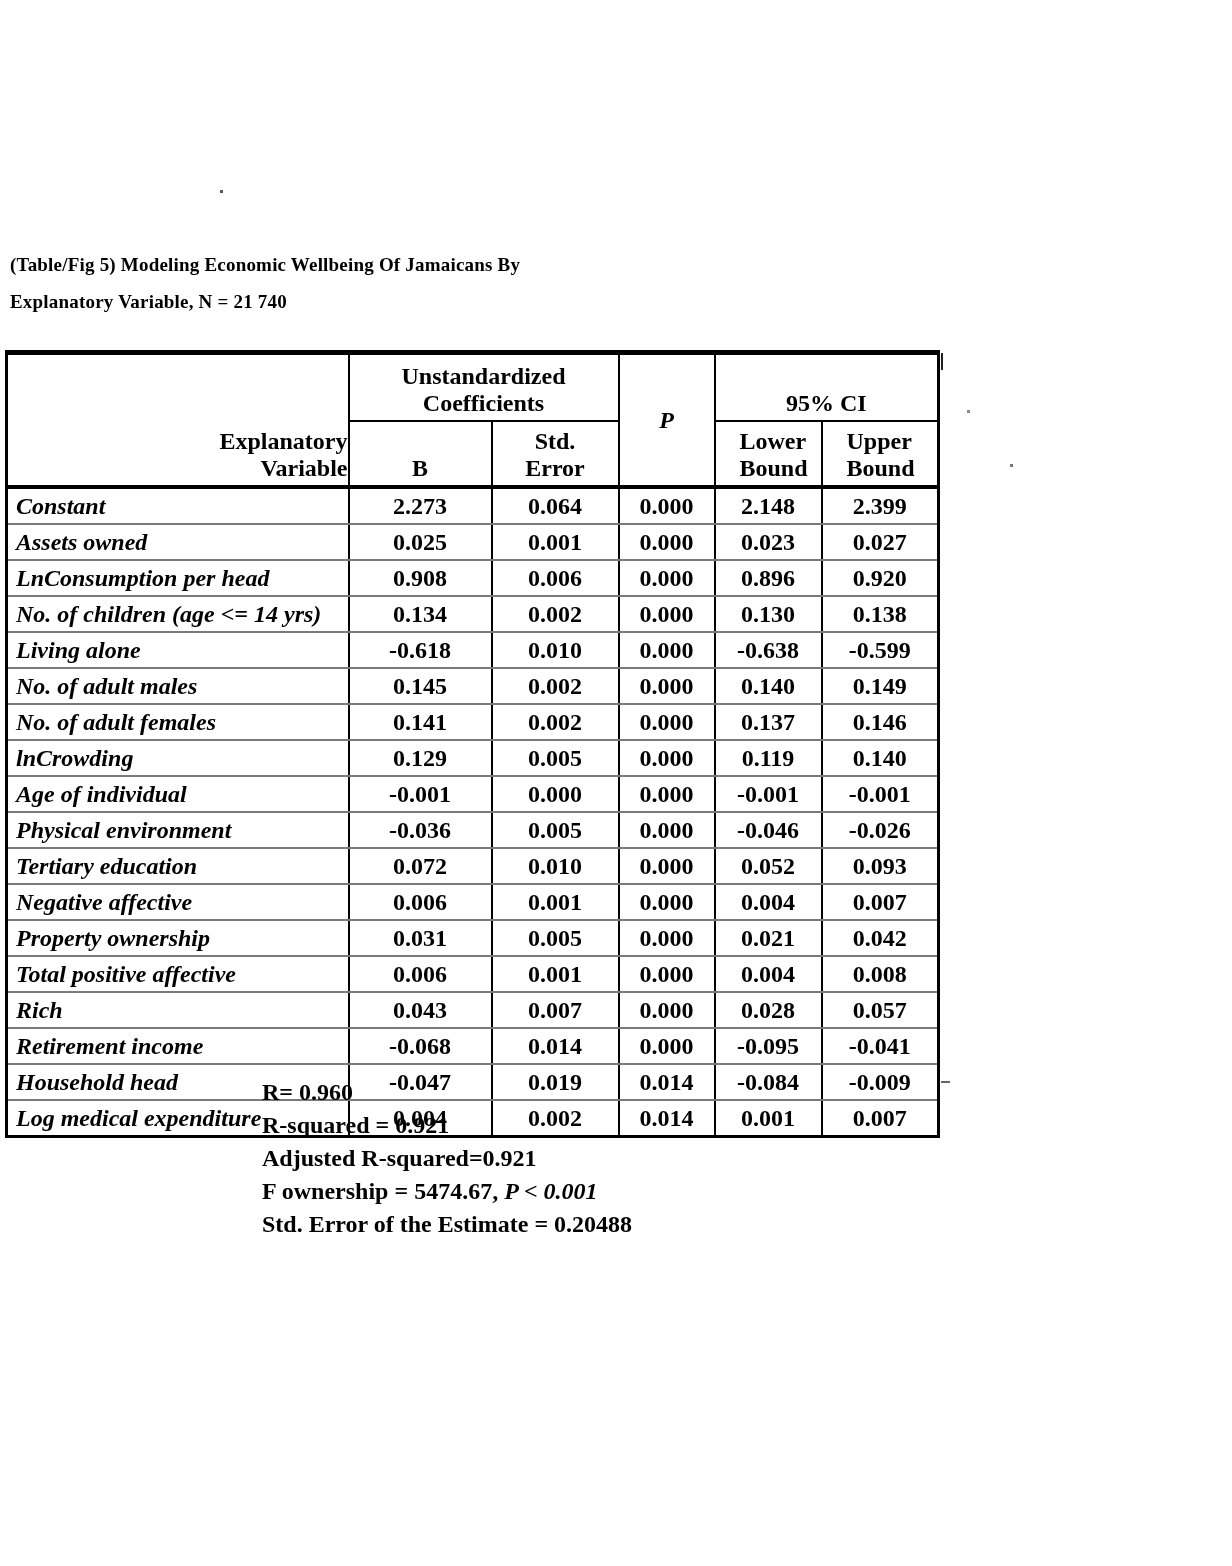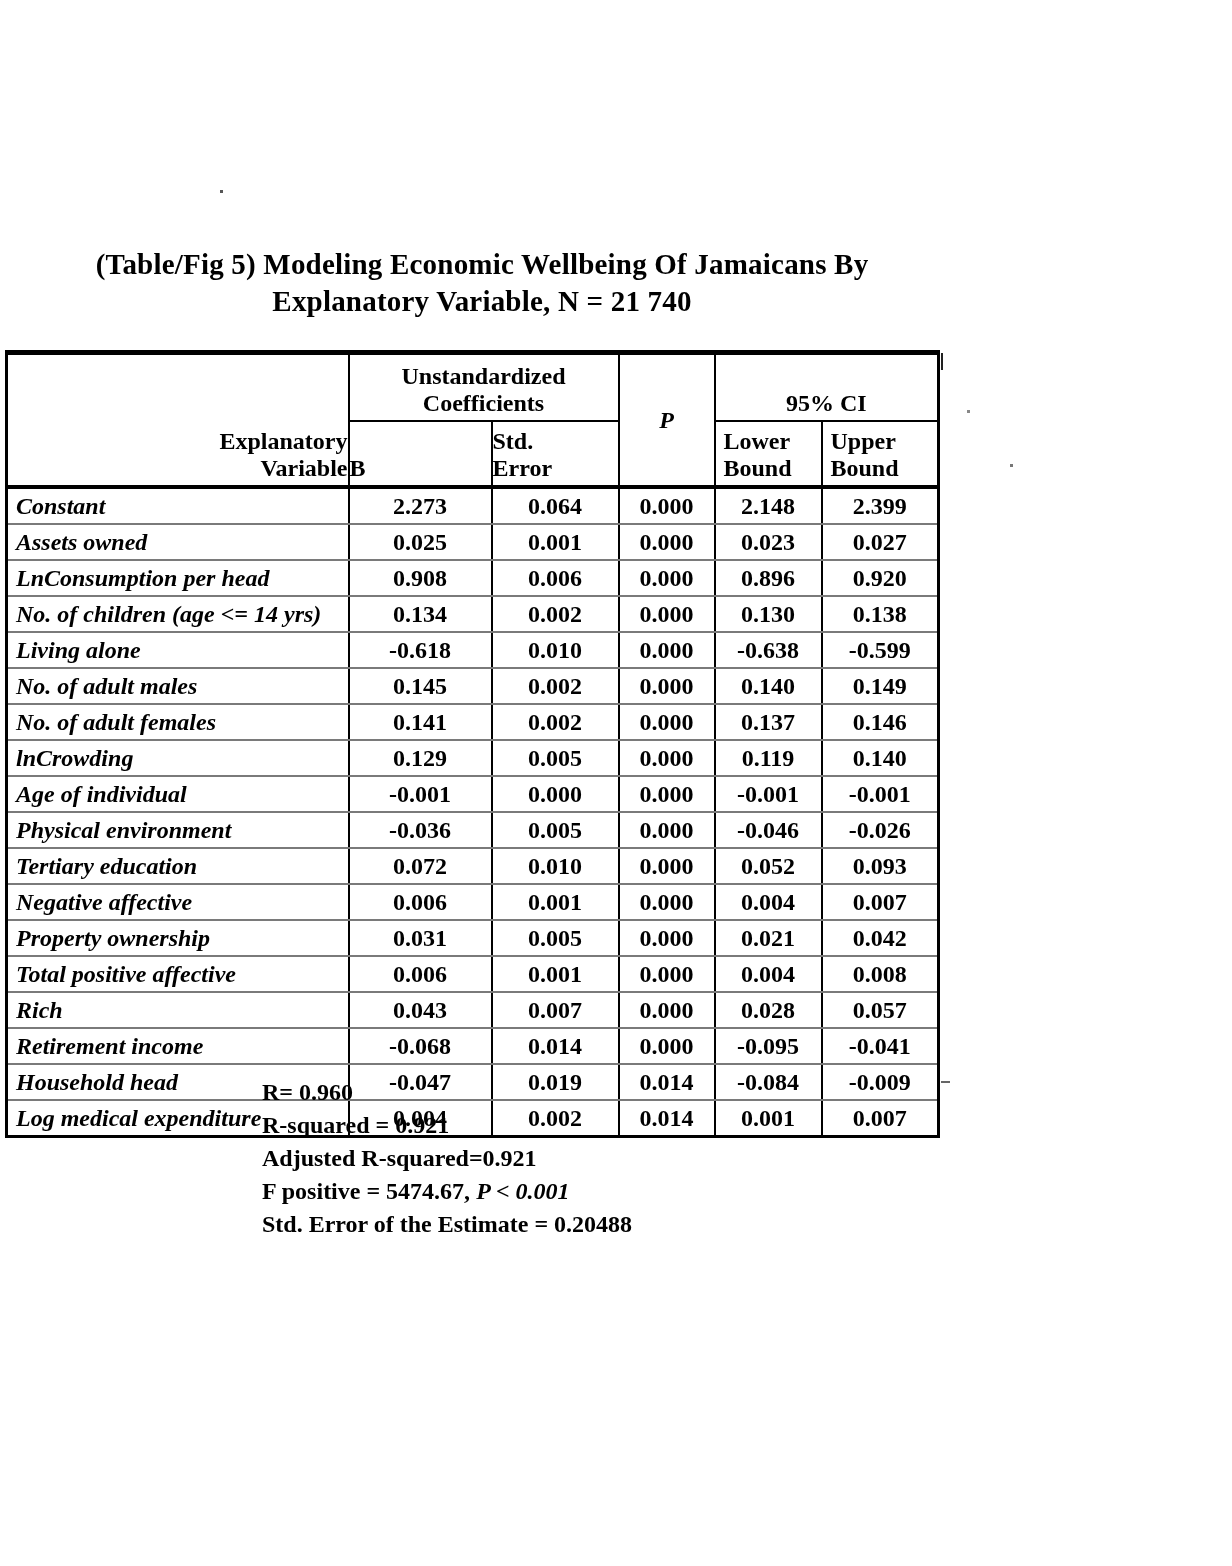--- a/index.html
+++ b/index.html
@@ -12,26 +12,26 @@
     position: relative;
     background: #ffffff;
     color: #000000;
     font-family: "Liberation Serif", "DejaVu Serif", serif;
     overflow: hidden;
   }
 
   
   .fig-title {
     position: absolute;
-    left: 16px;
+    left: 10px;
     top: 246px;
     width: 932px;
-    text-align: center;
+    text-align: left;
     font-weight: bold;
-    font-size: 29px;
+    font-size: 19px;
     line-height: 37px;
     letter-spacing: 0.2px;
   }
 
   
   table.reg-table {
     position: absolute;
     left: 5px;
     top: 350px;
     width: 932px;
@@ -71,22 +71,22 @@
     font-style: italic;
     text-align: center;
     vertical-align: middle;
   }
   tr.hdr-sub th {
     height: 60px;
     vertical-align: bottom;
     padding-bottom: 3px;
     border-bottom: 4px solid #000;
   }
-  th.hdr-center { text-align: left; }
-  th.hdr-left   { text-align: left; padding-left: 8px; }
+  th.hdr-center { text-align: center; }
+  th.hdr-left   { text-align: left; padding-left: 24px; }
   th.hdr-rowspan { border-bottom: 4px solid #000; }
   
   .reg-table tbody td {
     height: 30px;
     line-height: 27px;
     vertical-align: middle;
     text-align: center;
     border-top: 2px solid #7a7a7a;
     border-bottom: 2px solid #7a7a7a;
   }
@@ -329,15 +329,15 @@
     <td>0.001</td>
     <td>0.007</td>
   </tr>
 </tbody>
 </table>
 
 <div class="fit-stats">
   <div>R= 0.960</div>
   <div>R-squared = 0.921</div>
   <div>Adjusted R-squared=0.921</div>
-  <div><span>F positive = 5474.67, </span><span class="it">P &lt; 0.001</span></div>
+  <div><span>F ownership = 5474.67, </span><span class="it">P &lt; 0.001</span></div>
   <div>Std. Error of the Estimate = 0.20488</div>
 </div>
 
 </body></html>

